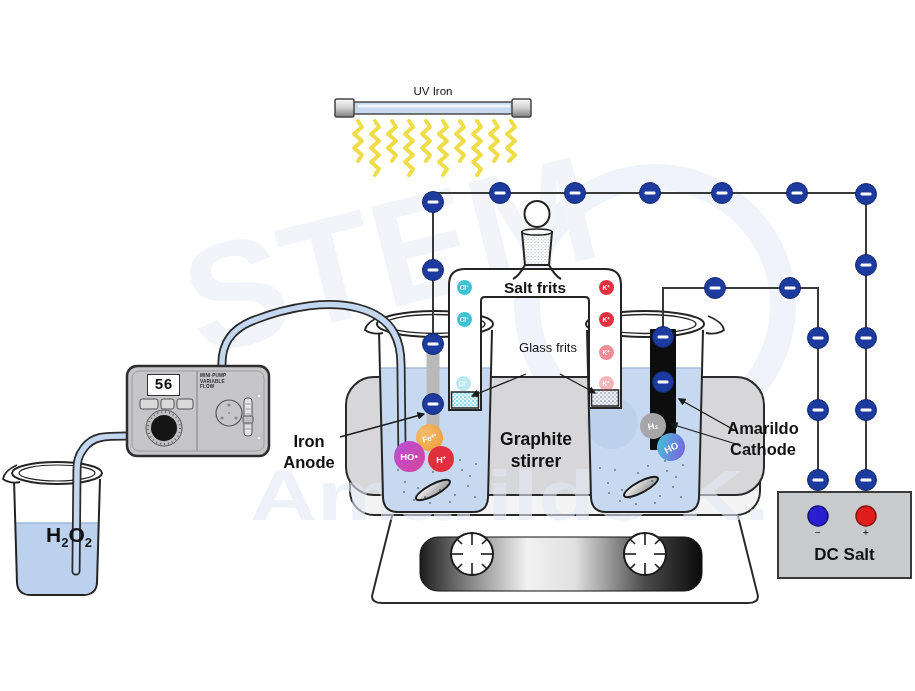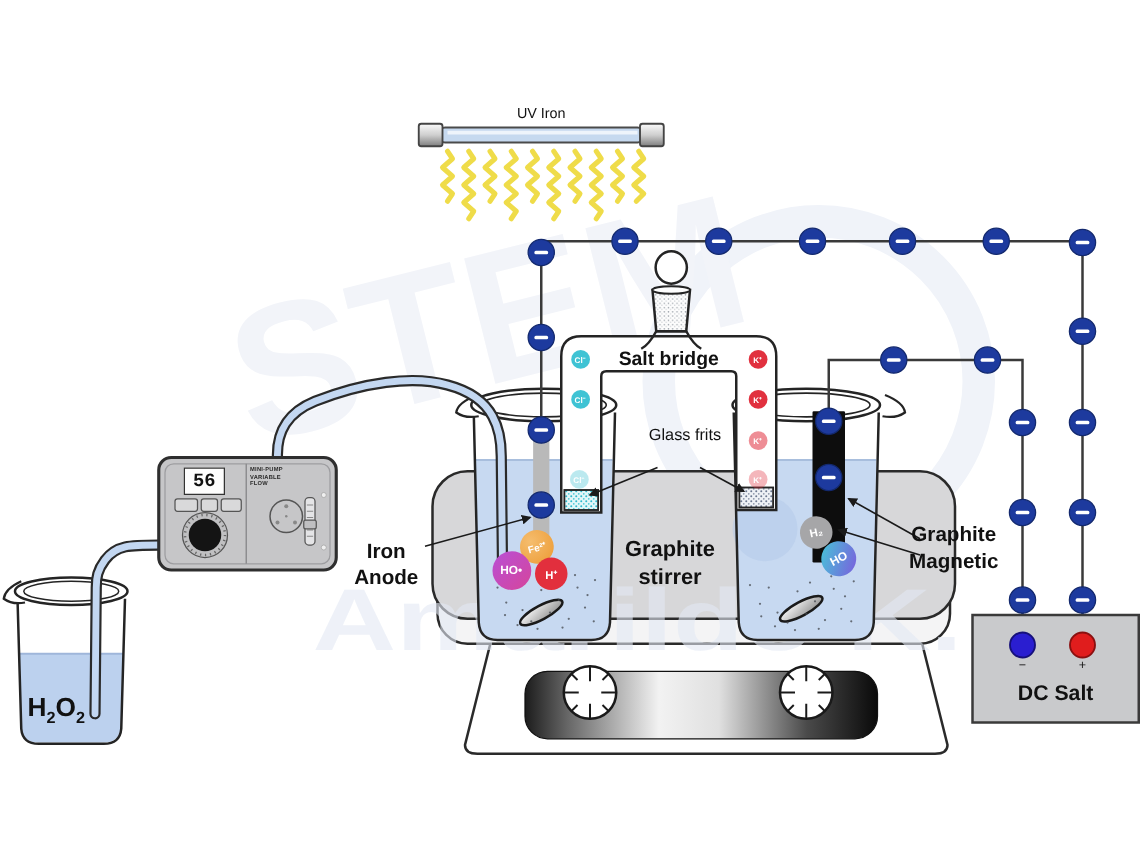--- a/index.html
+++ b/index.html
@@ -293,30 +293,30 @@
     <use href="#electron" transform="translate(790,288)"></use>
     <use href="#electron" transform="translate(818,338)"></use>
     <use href="#electron" transform="translate(818,410)"></use>
     <use href="#electron" transform="translate(818,480)"></use>
     <use href="#electron" transform="translate(663,337)"></use>
     <use href="#electron" transform="translate(663,382)"></use>
   </g>
 </svg>
 
 <div class="lbl" style="left:391px;top:84px;width:84px;font-size:11.5px;">UV Iron</div>
-<div class="lbl" style="left:478px;top:278px;width:114px;font-size:15.5px;font-weight:700;">Salt bridge</div>
+<div class="lbl" style="left:478px;top:278px;width:114px;font-size:15.5px;font-weight:700;">Salt frits</div>
 <div class="lbl" style="left:517px;top:340px;width:62px;font-size:13px;font-weight:400;">Glass frits</div>
 <div class="lbl" style="left:279px;top:419px;width:60px;font-size:16.5px;font-weight:700;margin-top:12px;">Iron Anode</div>
 <div class="lbl" style="left:491px;top:429px;width:90px;font-size:17.5px;font-weight:700;">Graphite stirrer</div>
-<div class="lbl" style="left:713px;top:418px;width:100px;font-size:16.5px;font-weight:700;">Graphite Magnetic</div>
+<div class="lbl" style="left:713px;top:418px;width:100px;font-size:16.5px;font-weight:700;">Amarildo Cathode</div>
 <div class="lbl" style="left:779px;top:544px;width:131px;font-size:17px;font-weight:700;">DC Salt</div>
 <div class="lbl" style="left:810px;top:527px;width:16px;font-size:10px;">−</div>
 <div class="lbl" style="left:858px;top:527px;width:16px;font-size:10px;">+</div>
 
-<div class="lbl" style="left:22px;top:522px;width:70px;font-size:21px;font-weight:700;text-align:left;margin-top:32px;">
+<div class="lbl" style="left:22px;top:522px;width:70px;font-size:21px;font-weight:700;text-align:right;">
   <span>H</span><sub>2</sub><span>O</span><sub>2</sub>
 </div>
 
 <div class="display" style="left:147px;top:374px;width:31px;height:20px;font-size:15px;">56</div>
 <div class="lbl" style="left:200px;top:373px;width:34px;font-size:4.6px;font-weight:700;text-align:left;color:#2a2a2a;letter-spacing:.2px;">MINI-PUMP VARIABLE FLOW</div>
 
 <div class="ion" style="left:456.5px;top:279.5px;width:15px;height:15px;font-size:6.5px;background:#3fc3d4;">Cl⁻</div>
 <div class="ion" style="left:456.5px;top:311.5px;width:15px;height:15px;font-size:6.5px;background:#3fc3d4;">Cl⁻</div>
 <div class="ion" style="left:455.5px;top:375.5px;width:15px;height:15px;font-size:6.5px;background:#3fc3d4;opacity:.35;">Cl⁻</div>
 <div class="ion" style="left:598.5px;top:279.5px;width:15px;height:15px;font-size:6.5px;background:#e1313f;">K⁺</div>

